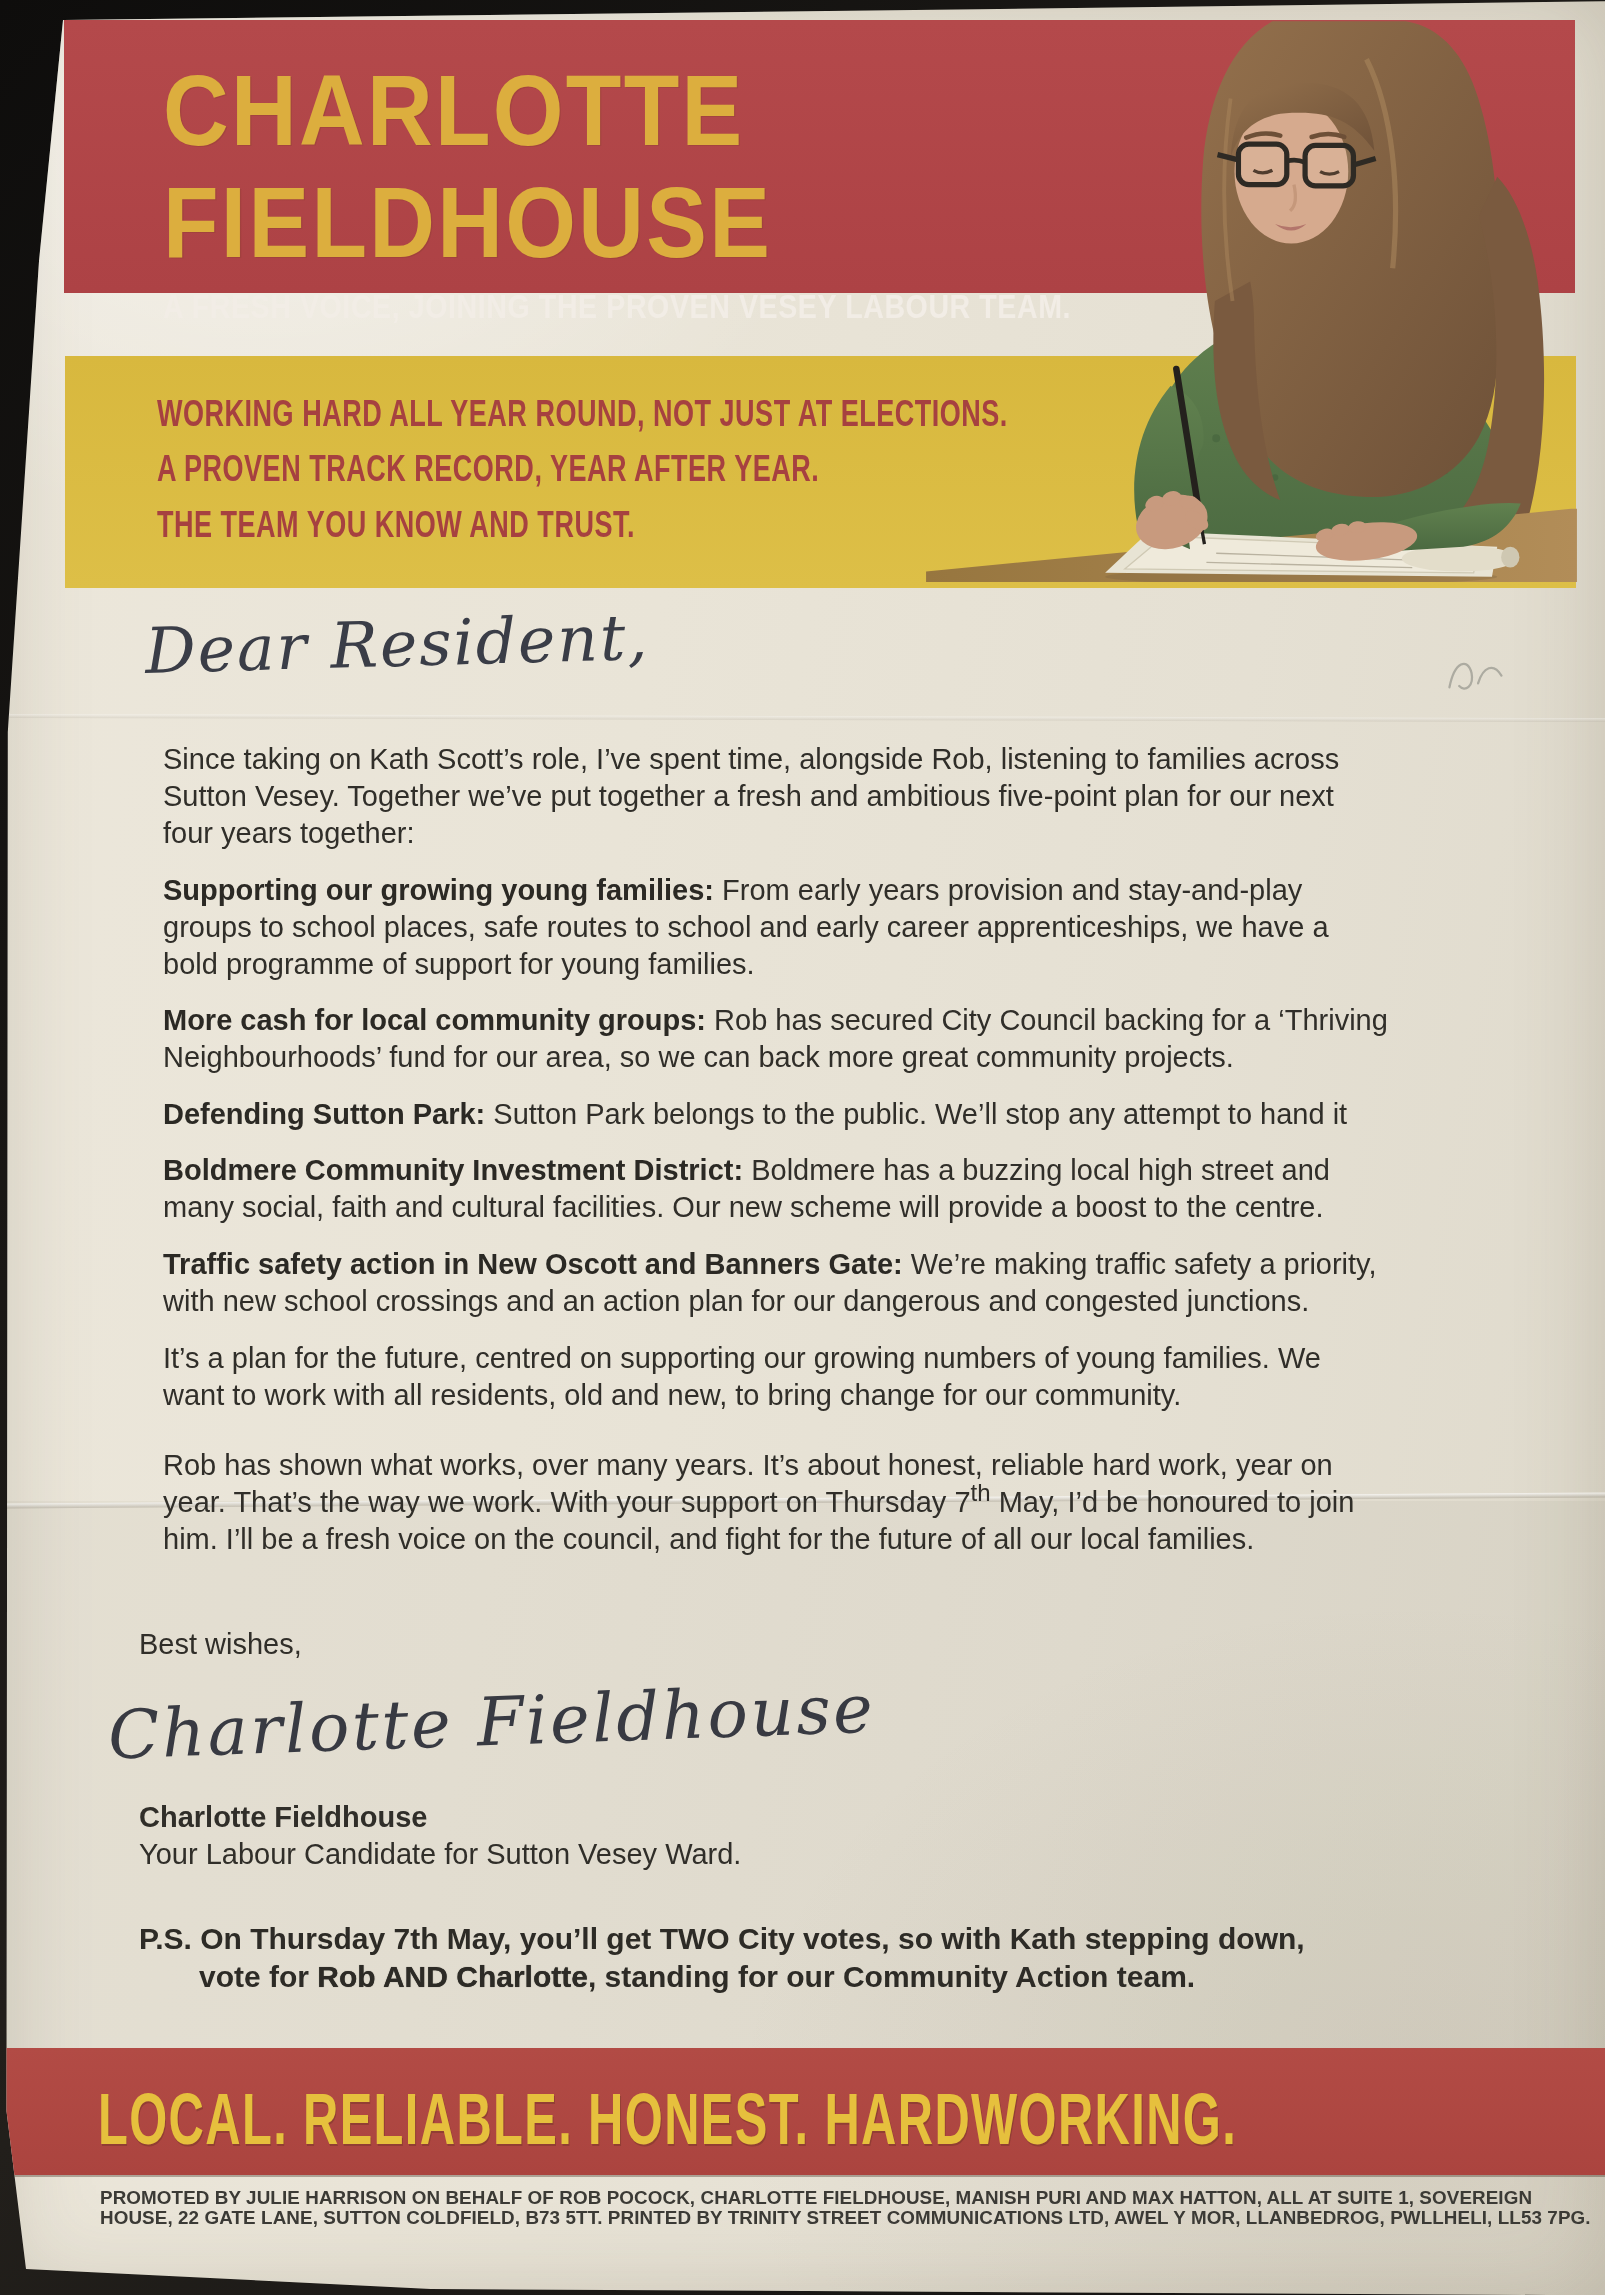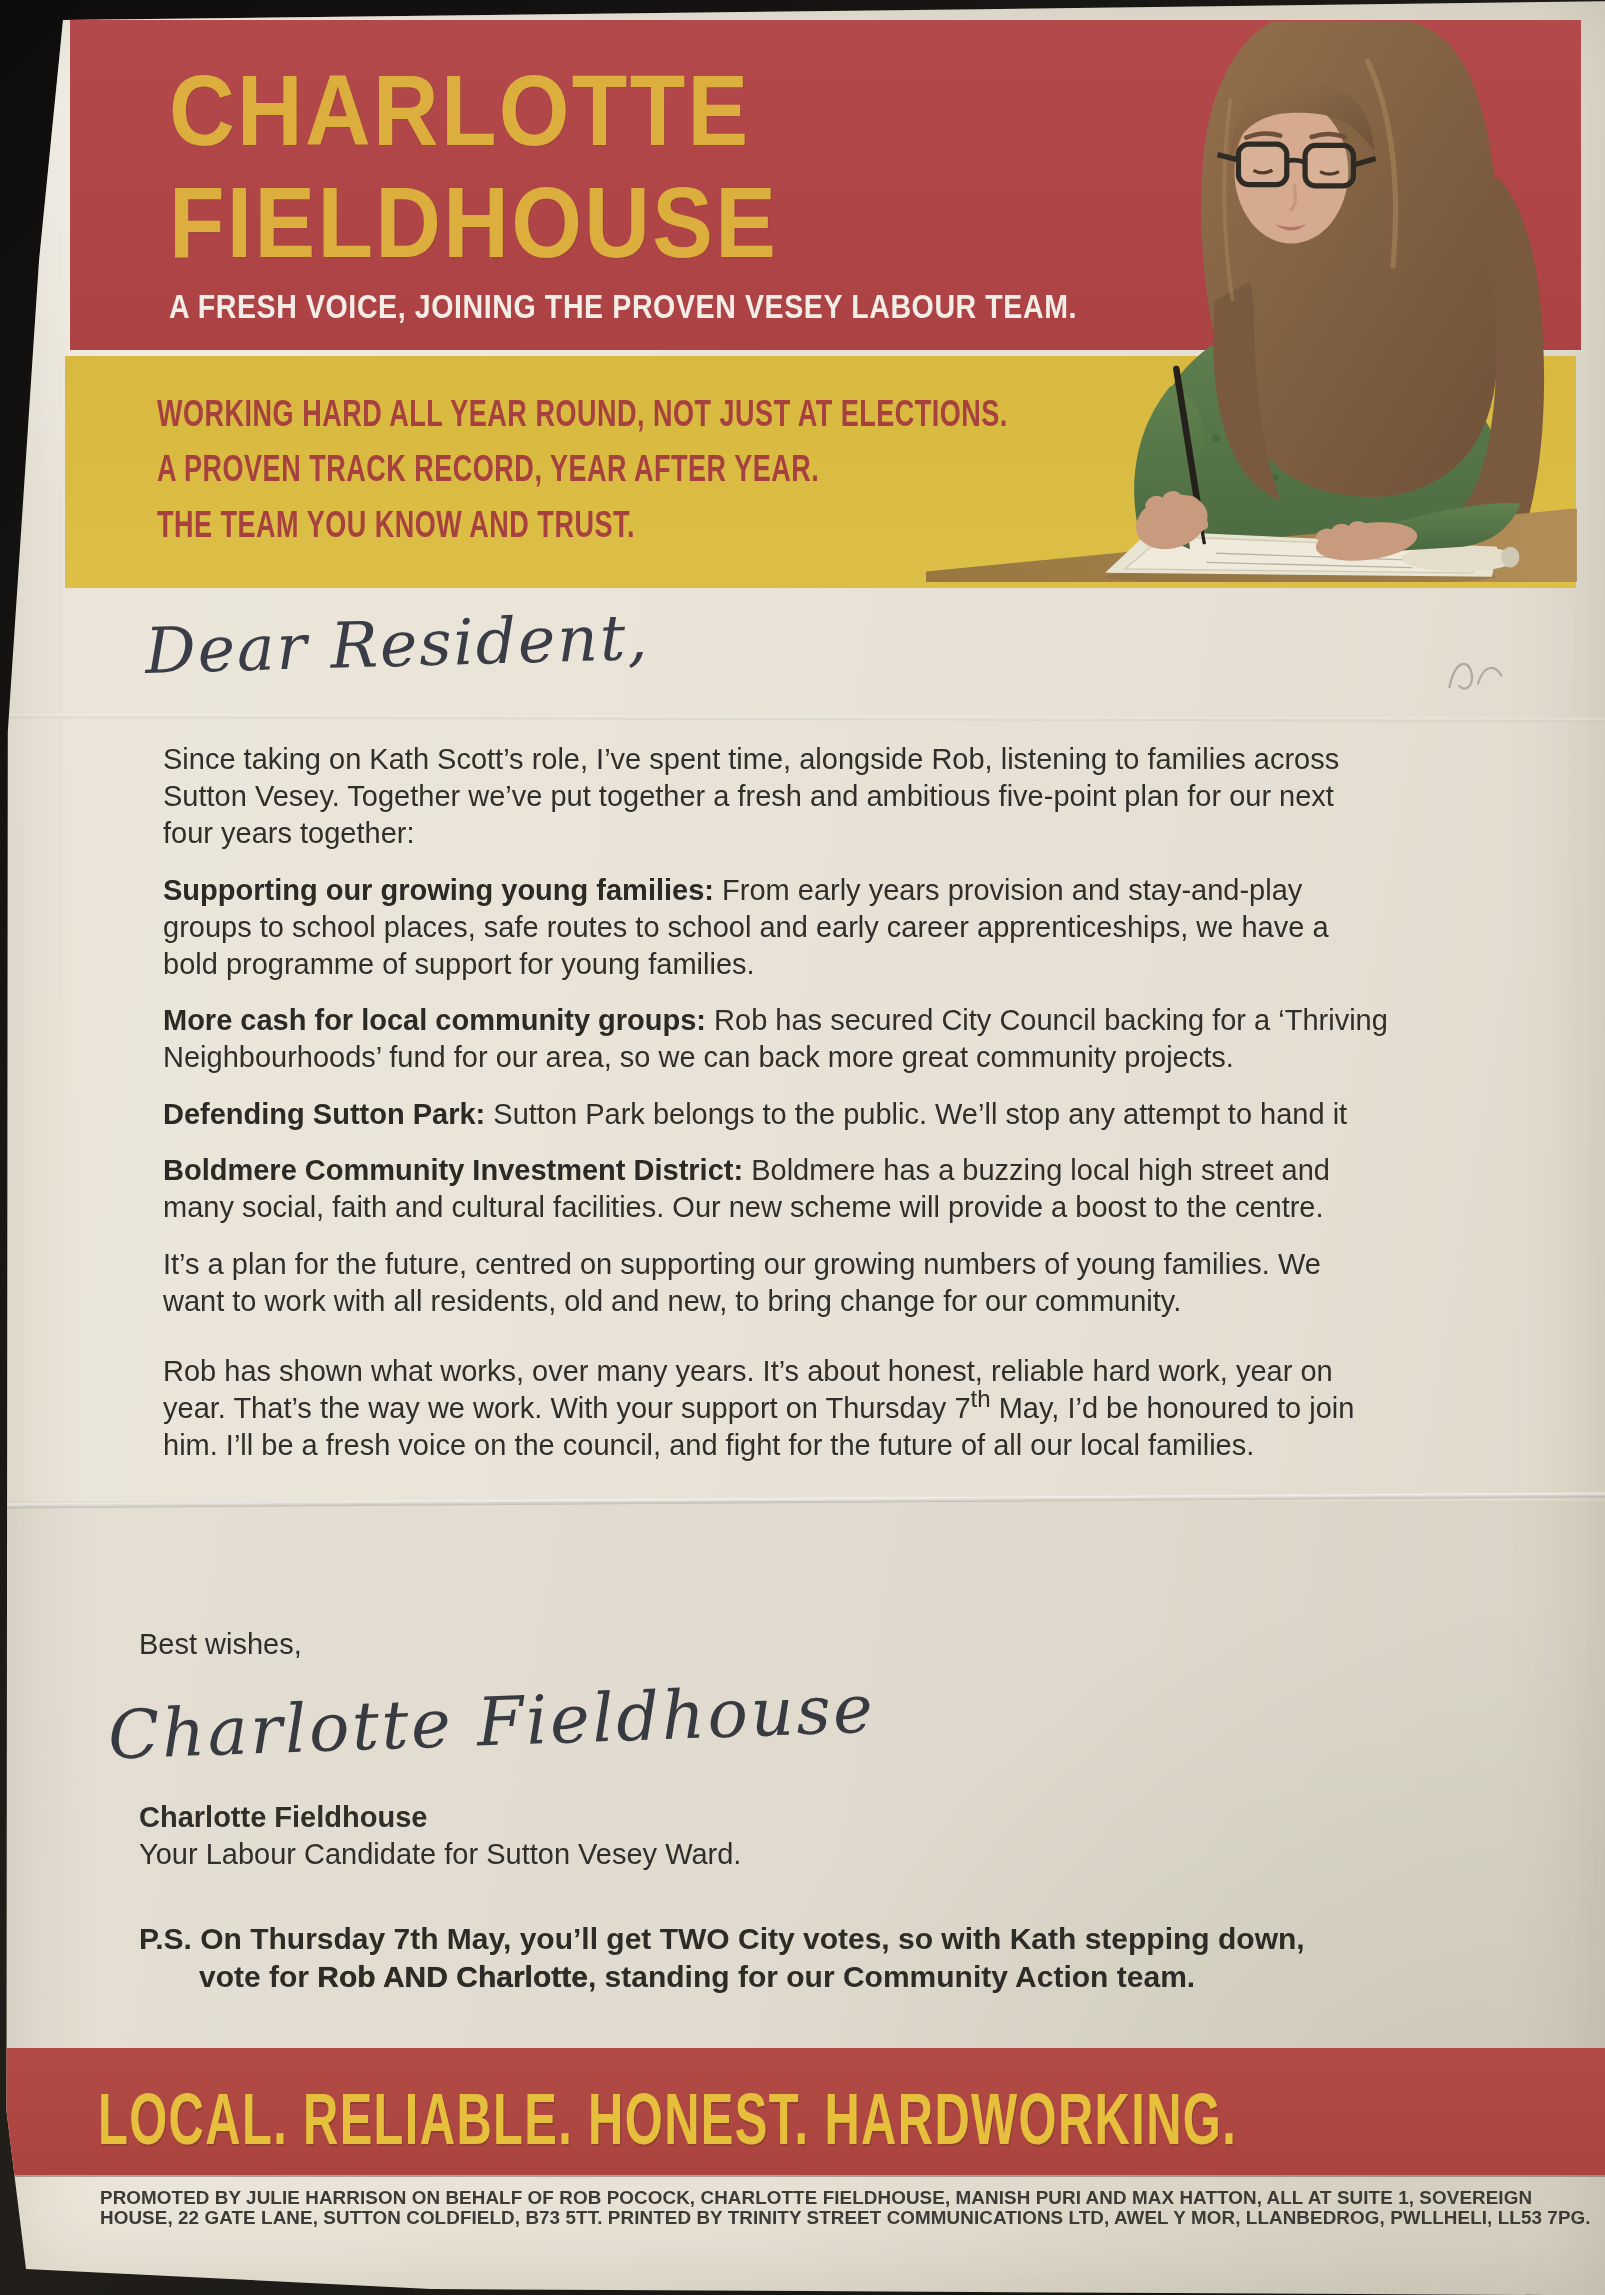--- a/index.html
+++ b/index.html
@@ -10,21 +10,21 @@
   }
   .paper{
     position:absolute;inset:0;
     background:
       radial-gradient(980px 654px at 16% 6%, rgba(255,255,255,0.45), transparent 60%),
       radial-gradient(1046px 784px at 88% 92%, rgba(120,108,88,0.12), transparent 65%),
       linear-gradient(100deg,#ece7db,#e9e4d7 38%,#e5e0d3 68%,#ded9cb);
     clip-path:polygon(63px 20px,980px 9.2px,1606px 1.3px,1606px 2295px,1549px 2295px,431px 2289px,26px 2269px,6.5px 2111px,7.8px 732px,39px 261px);
     box-shadow:inset 0 0 92px rgba(95,85,65,0.22);
   }
-  .hdr-red{position:absolute;left:70px;top:19.6px;width:1511px;height:330px;
+  .hdr-red{position:absolute;left:64px;top:19.6px;width:1511px;height:273px;
     background:linear-gradient(to bottom,#b4494b,#ad4245);}
   .band-yellow{position:absolute;left:65px;top:356px;width:1511px;height:232px;
     background:linear-gradient(to bottom,#d8b83e,#ddbf47);}
   .headline{position:absolute;left:99px;top:34px;color:#dcae3e;font-weight:800;
     font-size:101px;line-height:112px;letter-spacing:2.6px;}
   .headline .hl{display:inline-block;transform:scaleX(0.9);transform-origin:left;white-space:nowrap;
     text-shadow:1.3px 1.3px 0 rgba(122,58,40,0.25);}
   .subtitle{position:absolute;left:99px;top:267px;color:#f2ede6;font-weight:800;font-size:34px;
     transform:scaleX(0.84);transform-origin:left;white-space:nowrap;letter-spacing:0.7px;}
   .band-line{position:absolute;left:92px;color:#a64140;font-weight:800;font-size:37px;
@@ -201,20 +201,24 @@
 
     <p>
       <span class="ln"><b class="lead">Defending Sutton Park:</b><span> Sutton Park belongs to the public. We’ll stop any attempt to hand it</span></span>
     </p>
 
     <p>
       <span class="ln"><b class="lead">Boldmere Community Investment District:</b><span> Boldmere has a buzzing local high street and</span></span>
       <span class="ln">many social, faith and cultural facilities. Our new scheme will provide a boost to the centre.</span>
     </p>
 
+    <p>
+      <span class="ln"><b class="lead">Traffic safety action in New Oscott and Banners Gate:</b><span> We’re making traffic safety a priority,</span></span>
+      <span class="ln">with new school crossings and an action plan for our dangerous and congested junctions.</span>
+    </p>
 
     <p>
       <span class="ln">It’s a plan for the future, centred on supporting our growing numbers of young families. We</span>
       <span class="ln">want to work with all residents, old and new, to bring change for our community.</span>
     </p>
 
     <p class="closing-para">
       <span class="ln">Rob has shown what works, over many years. It’s about honest, reliable hard work, year on</span>
       <span class="ln"><span>year. That’s the way we work. With your support on Thursday 7</span><sup>th</sup><span> May, I’d be honoured to join</span></span>
       <span class="ln">him. I’ll be a fresh voice on the council, and fight for the future of all our local families.</span>

